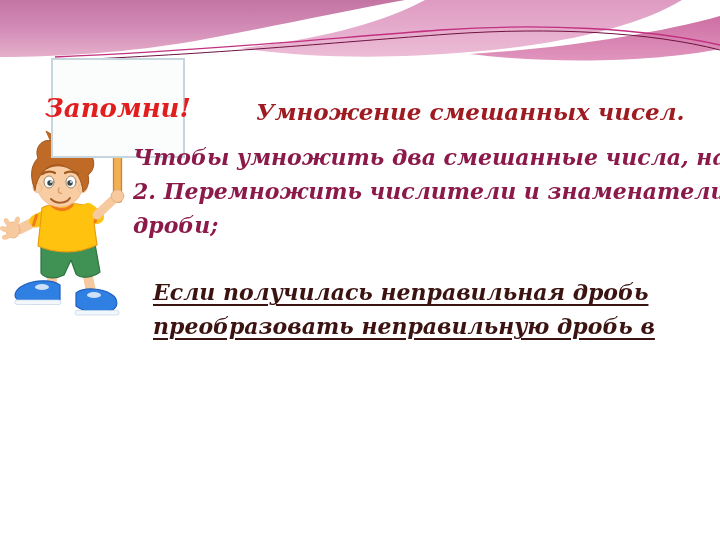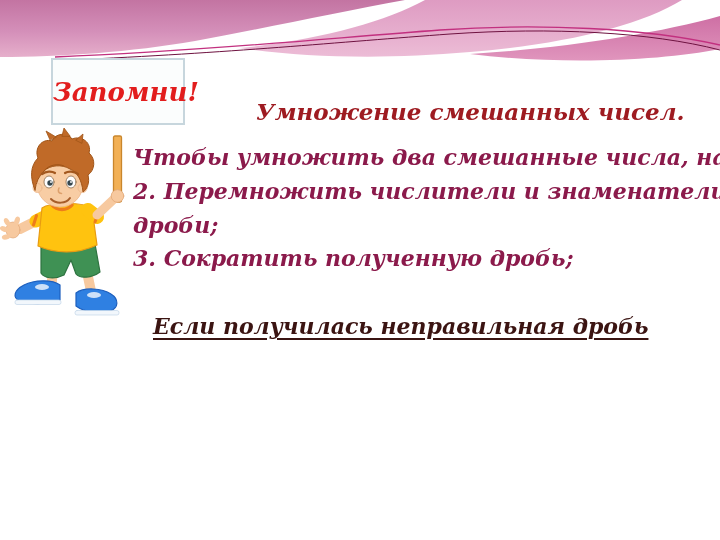--- a/index.html
+++ b/index.html
@@ -4,23 +4,23 @@
 <style>
   html,body{margin:0;padding:0;background:#ffffff;}
   .slide{
     position:relative;width:720px;height:540px;background:#ffffff;
     overflow:hidden;font-family:"DejaVu Serif", serif;
   }
   
   .wave{position:absolute;left:0;top:0;width:720px;height:92px;z-index:1;}
   
   .sign{
-    position:absolute;left:51px;top:58px;width:134px;height:67px;z-index:3;
+    position:absolute;left:51px;top:58px;width:134px;height:100px;z-index:3;
     background:#FBFDFD;border:2px solid var(--sign-border,#C7D6DD);
-    display:flex;align-items:center;box-sizing:border-box;
+    display:flex;align-items:center;justify-content:center;box-sizing:border-box;
   }
   .sign-text{
     font-size:26px;font-weight:bold;font-style:italic;
     color:var(--sign-text,#E21D1D);white-space:nowrap;
   }
   
   .boy{position:absolute;left:0;top:128px;width:135px;height:200px;z-index:2;}
   
   .title{
     position:absolute;left:240px;top:82px;margin:16px;z-index:4;
@@ -130,18 +130,18 @@
       <path d="M51 71 C56 76 66 76 70 70" stroke="#A65D2B" stroke-width="2" fill="none"></path>
     </g>
   </svg>
 
   <h1 class="title">Умножение смешанных чисел.</h1>
 
   <div class="body-text">
     <div class="line">Чтобы умножить два смешанные числа, надо:</div>
     <div class="line">2. Перемножить числители и знаменатели</div>
     <div class="line">дроби;</div>
-    <div class="line">3. Сократить полученную дробь;</div>
     <div class="line"></div>
     <div class="line note">Если получилась неправильная дробь</div>
+    <div class="line note">преобразовать неправильную дробь в</div>
   </div>
 
 </div>
 
 </body></html>

